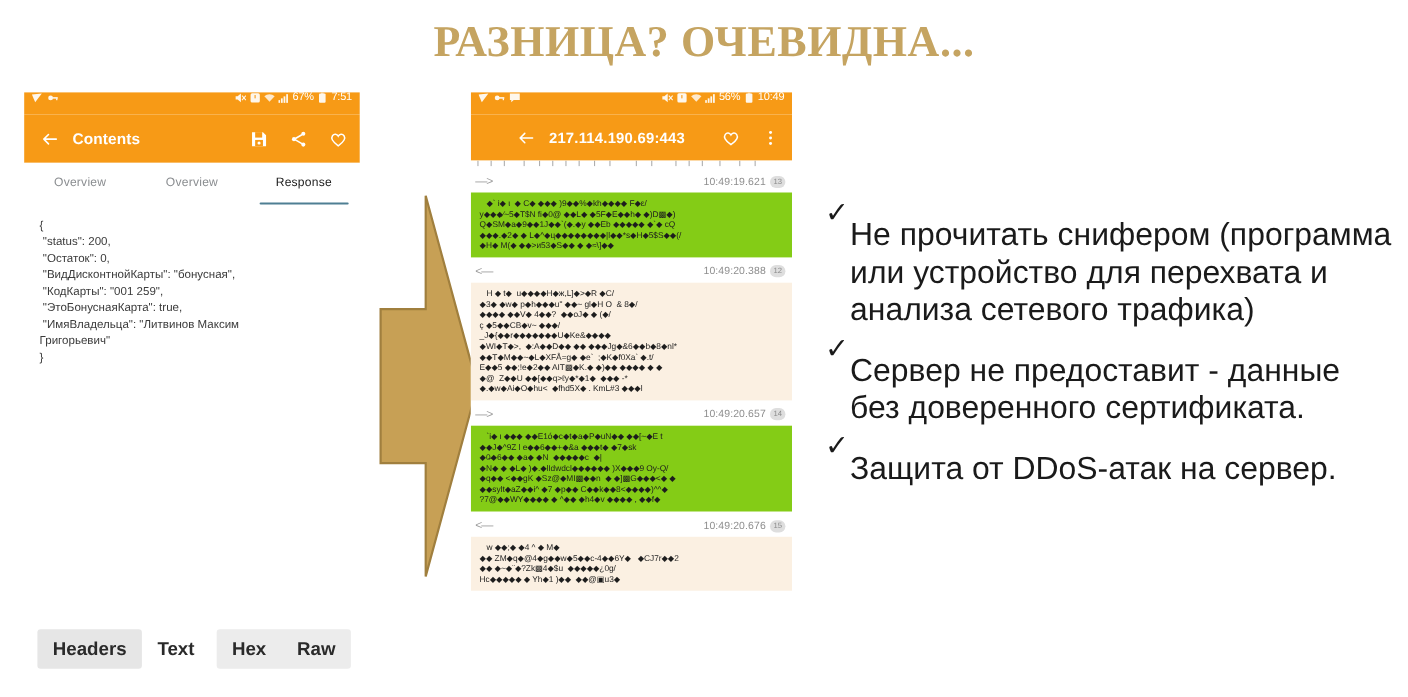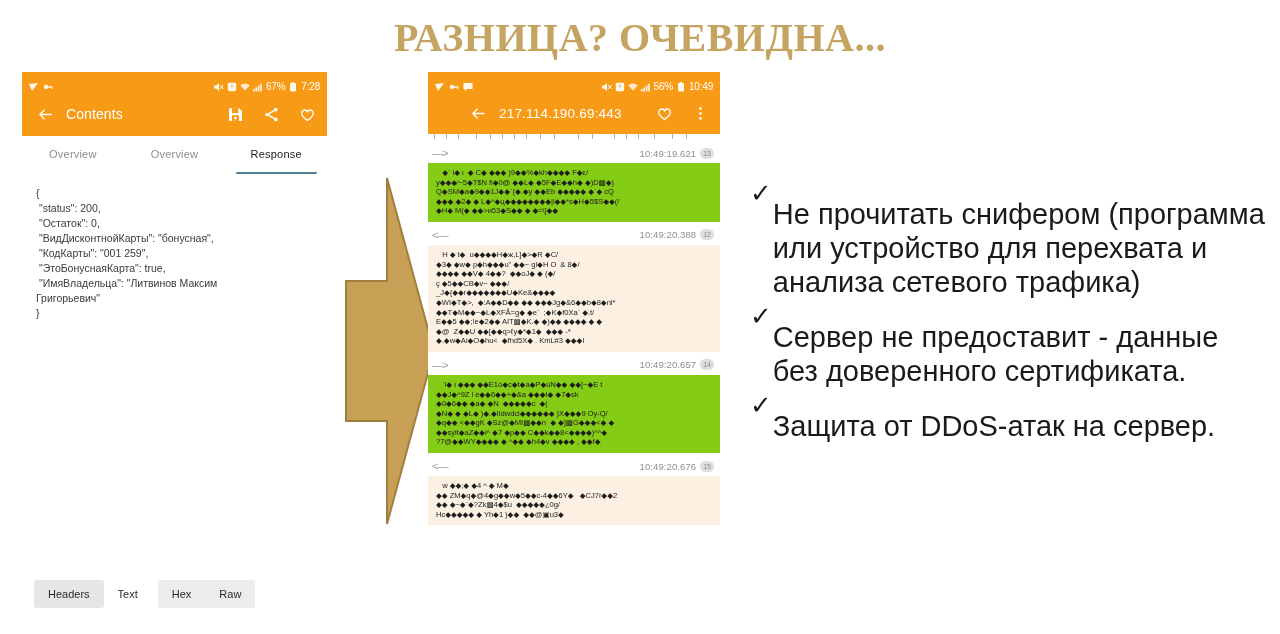--- a/index.html
+++ b/index.html
@@ -20,39 +20,39 @@
     font-size:40px; font-weight:700; letter-spacing:.5px;
     color:#c5a461;
     white-space:nowrap;
   }
 
   
   .phone { position:absolute; background:#fff; }
 
   .statusbar {
     height:20px; background:#f79a16; color:#fff;
-    display:flex; align-items:flex-end; padding:0 7px;
-    font-size:10px; line-height:1;
+    display:flex; align-items:flex-start; padding:0 7px;
+    font-size:10px; line-height:1;margin-top:12px;
   }
   .sb-left { display:flex; align-items:center; gap:4px; }
   .sb-right { margin-left:auto; display:flex; align-items:center; gap:3px; }
   .sb-pct { font-size:10px; letter-spacing:-.2px; }
   .sb-time { font-size:10px; letter-spacing:-.2px; }
   .sb-ico { display:inline-block; width:10px; height:10px; opacity:.92; }
   .sb-ico svg { display:block; width:10px; height:10px; fill:#fff; }
 
   .appbar {
     background:#f79a16; color:#fff;
     display:flex; align-items:center; gap:0;
     padding:0 10px;
   }
   .appbar .back { width:26px; height:26px; display:flex; align-items:center; justify-content:center; }
   .appbar .back svg { width:17px; height:17px; fill:none; stroke:#fff; stroke-width:2; }
   .appbar .title {
-    font-size:14px; font-weight:400; color:#fff;
+    font-size:14px; font-weight:700; color:#fff;
     margin-left:8px; white-space:nowrap; letter-spacing:.1px;
   }
   .appbar .actions { margin-left:auto; display:flex; align-items:center; gap:16px; }
   .appbar .actions .act { width:20px; height:20px; display:flex; align-items:center; justify-content:center; }
   .appbar .actions .act svg { width:17px; height:17px; }
 
   
   #leftPhone { left:22px; top:72px; width:305px; height:540px; }
   #leftPhone .statusbar { }
   #leftPhone .appbar { height:44px; }
@@ -77,21 +77,21 @@
     font-size:10.5px; line-height:15px; color:#3b3b3b;
     font-family:"Liberation Sans", sans-serif;
     white-space:pre-wrap; word-break:break-word;
   }
 
   .bottombar {
     position:absolute; left:12px; bottom:4px;
     display:flex; align-items:center; gap:0;
   }
   .bb-btn {
-    font-size:11px; font-weight:400; color:#2a2a2a;
+    font-size:17px; font-weight:700; color:#2a2a2a;
     padding:8px 14px; background:transparent;
     white-space:nowrap;
   }
   .bb-btn.sel { background:#e6e6e6; border-radius:3px; }
   .bb-group { display:flex; background:#ececec; border-radius:3px; margin-left:6px; }
   .bb-group .bb-btn { background:transparent; }
 
   
   #arrow { position:absolute; left:344px; top:176px; width:92px; height:350px; }
   #arrow svg { display:block; width:100%; height:100%; }
@@ -190,21 +190,21 @@
               <rect x="7.2" y="1.6" width="1.6" height="7.9"></rect>
             </svg>
         </span>
         <span class="sb-pct">67%</span>
         <span class="sb-ico">
           <svg viewBox="0 0 10 10">
               <rect x="2" y="1" width="6" height="8.5" rx="1"></rect>
               <rect x="3.8" y="0.1" width="2.4" height="1"></rect>
             </svg>
         </span>
-        <span class="sb-time">7:28</span>
+        <span class="sb-time">7:51</span>
       </span>
     </div>
 
     <div class="appbar">
       <span class="back">
         <svg viewBox="0 0 24 24">
             <path d="M20 12 H4 M10 6 L4 12 L10 18" stroke-linecap="round" stroke-linejoin="round"></path>
           </svg>
       </span>
       <span class="title">Contents</span>

